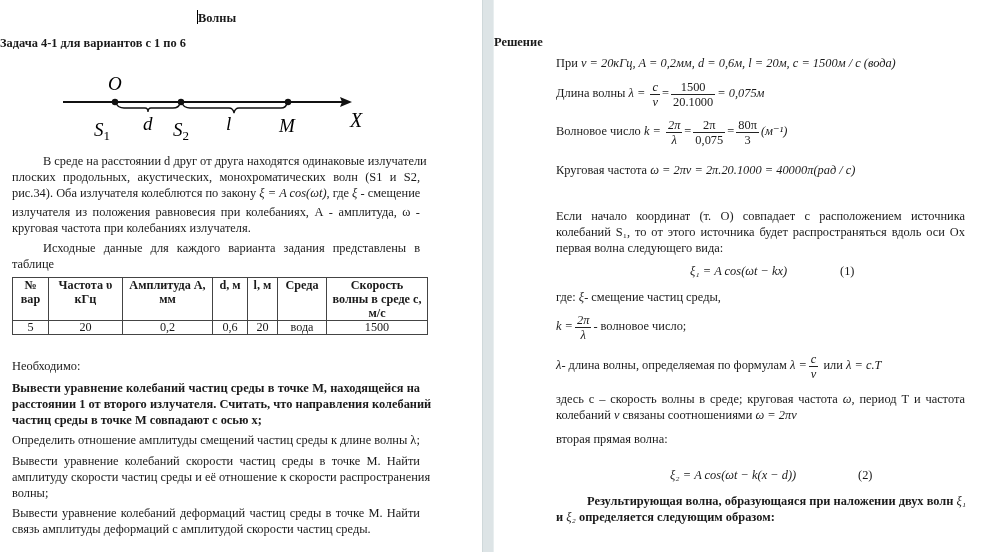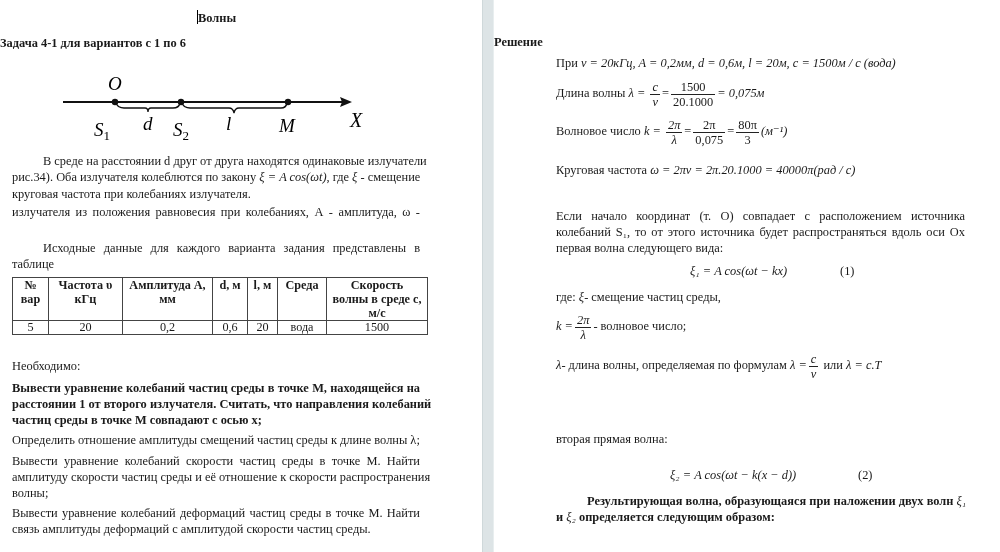--- a/index.html
+++ b/index.html
@@ -64,23 +64,24 @@
     <text x="94" y="66" font-size="19"><tspan>S</tspan><tspan font-size="13" font-style="normal" dy="4">1</tspan></text>
     <text x="143" y="60" font-size="19">d</text>
     <text x="173" y="66" font-size="19"><tspan>S</tspan><tspan font-size="13" font-style="normal" dy="4">2</tspan></text>
     <text x="226" y="60" font-size="19">l</text>
     <text x="279" y="62" font-size="19">M</text>
     <text x="350" y="57" font-size="20">X</text>
   </svg>
 
   <div class="para" style="left:12px; top:153px; width:408px;">
     <span class="line" style="padding-left:31px;">В среде на расстоянии d друг от друга находятся одинаковые излучатели</span>
+    <span class="line">плоских продольных, акустических, монохроматических волн (S1 и S2,</span>
     <span class="line" style="height:17px;"><span>рис.34). Оба излучателя колеблются по закону </span><span class="math">ξ = A cos(ωt)</span><span>, где </span><span class="math">ξ</span><span> - смещение</span></span>
+    <span class="line" style="margin-top:2px;">излучателя из положения равновесия при колебаниях, А - амплитуда, ω -</span>
     <span class="line last">круговая частота при колебаниях излучателя.</span>
-    <span class="line" style="margin-top:2px;">излучателя из положения равновесия при колебаниях, А - амплитуда, ω -</span>
   </div>
 
   <div class="para" style="left:12px; top:240px; width:408px;">
     <span class="line" style="padding-left:31px;">Исходные данные для каждого варианта задания представлены в</span>
     <span class="line last">таблице</span>
   </div>
 
   <table id="data-table">
     <thead>
       <tr>
@@ -175,20 +176,24 @@
     <span class="math">k =</span><span class="frac math"><span class="num">2π</span><span>λ</span></span><span>- волновое число;</span>
   </div>
 
   <div class="abs txt" style="left:62px; top:352px;">
     <span class="math">λ</span><span>- длина волны, определяемая по формулам</span>
     <span class="math">λ =</span><span class="frac math"><span class="num">c</span><span>ν</span></span>
     <span>или</span>
     <span class="math">λ = c.T</span>
   </div>
 
+  <div class="para" style="left:62px; top:391px; width:409px;">
+    <span class="line"><span>здесь с – скорость волны в среде; круговая частота</span> <span class="math">ω</span><span>, период Т и частота</span></span>
+    <span class="line last"><span>колебаний</span> <span class="math">ν</span> <span>связаны соотношениями</span> <span class="math">ω = 2πν</span></span>
+  </div>
 
   <div class="para" style="left:62px; top:431px; width:409px;">
     <span class="line last">вторая прямая волна:</span>
   </div>
 
   <div class="abs txt" style="left:176px; top:467px;">
     <span class="math">ξ₂ = A cos(ωt − k(x − d))</span>
   </div>
   <div class="abs txt" style="left:364px; top:467px;">(2)</div>
 

